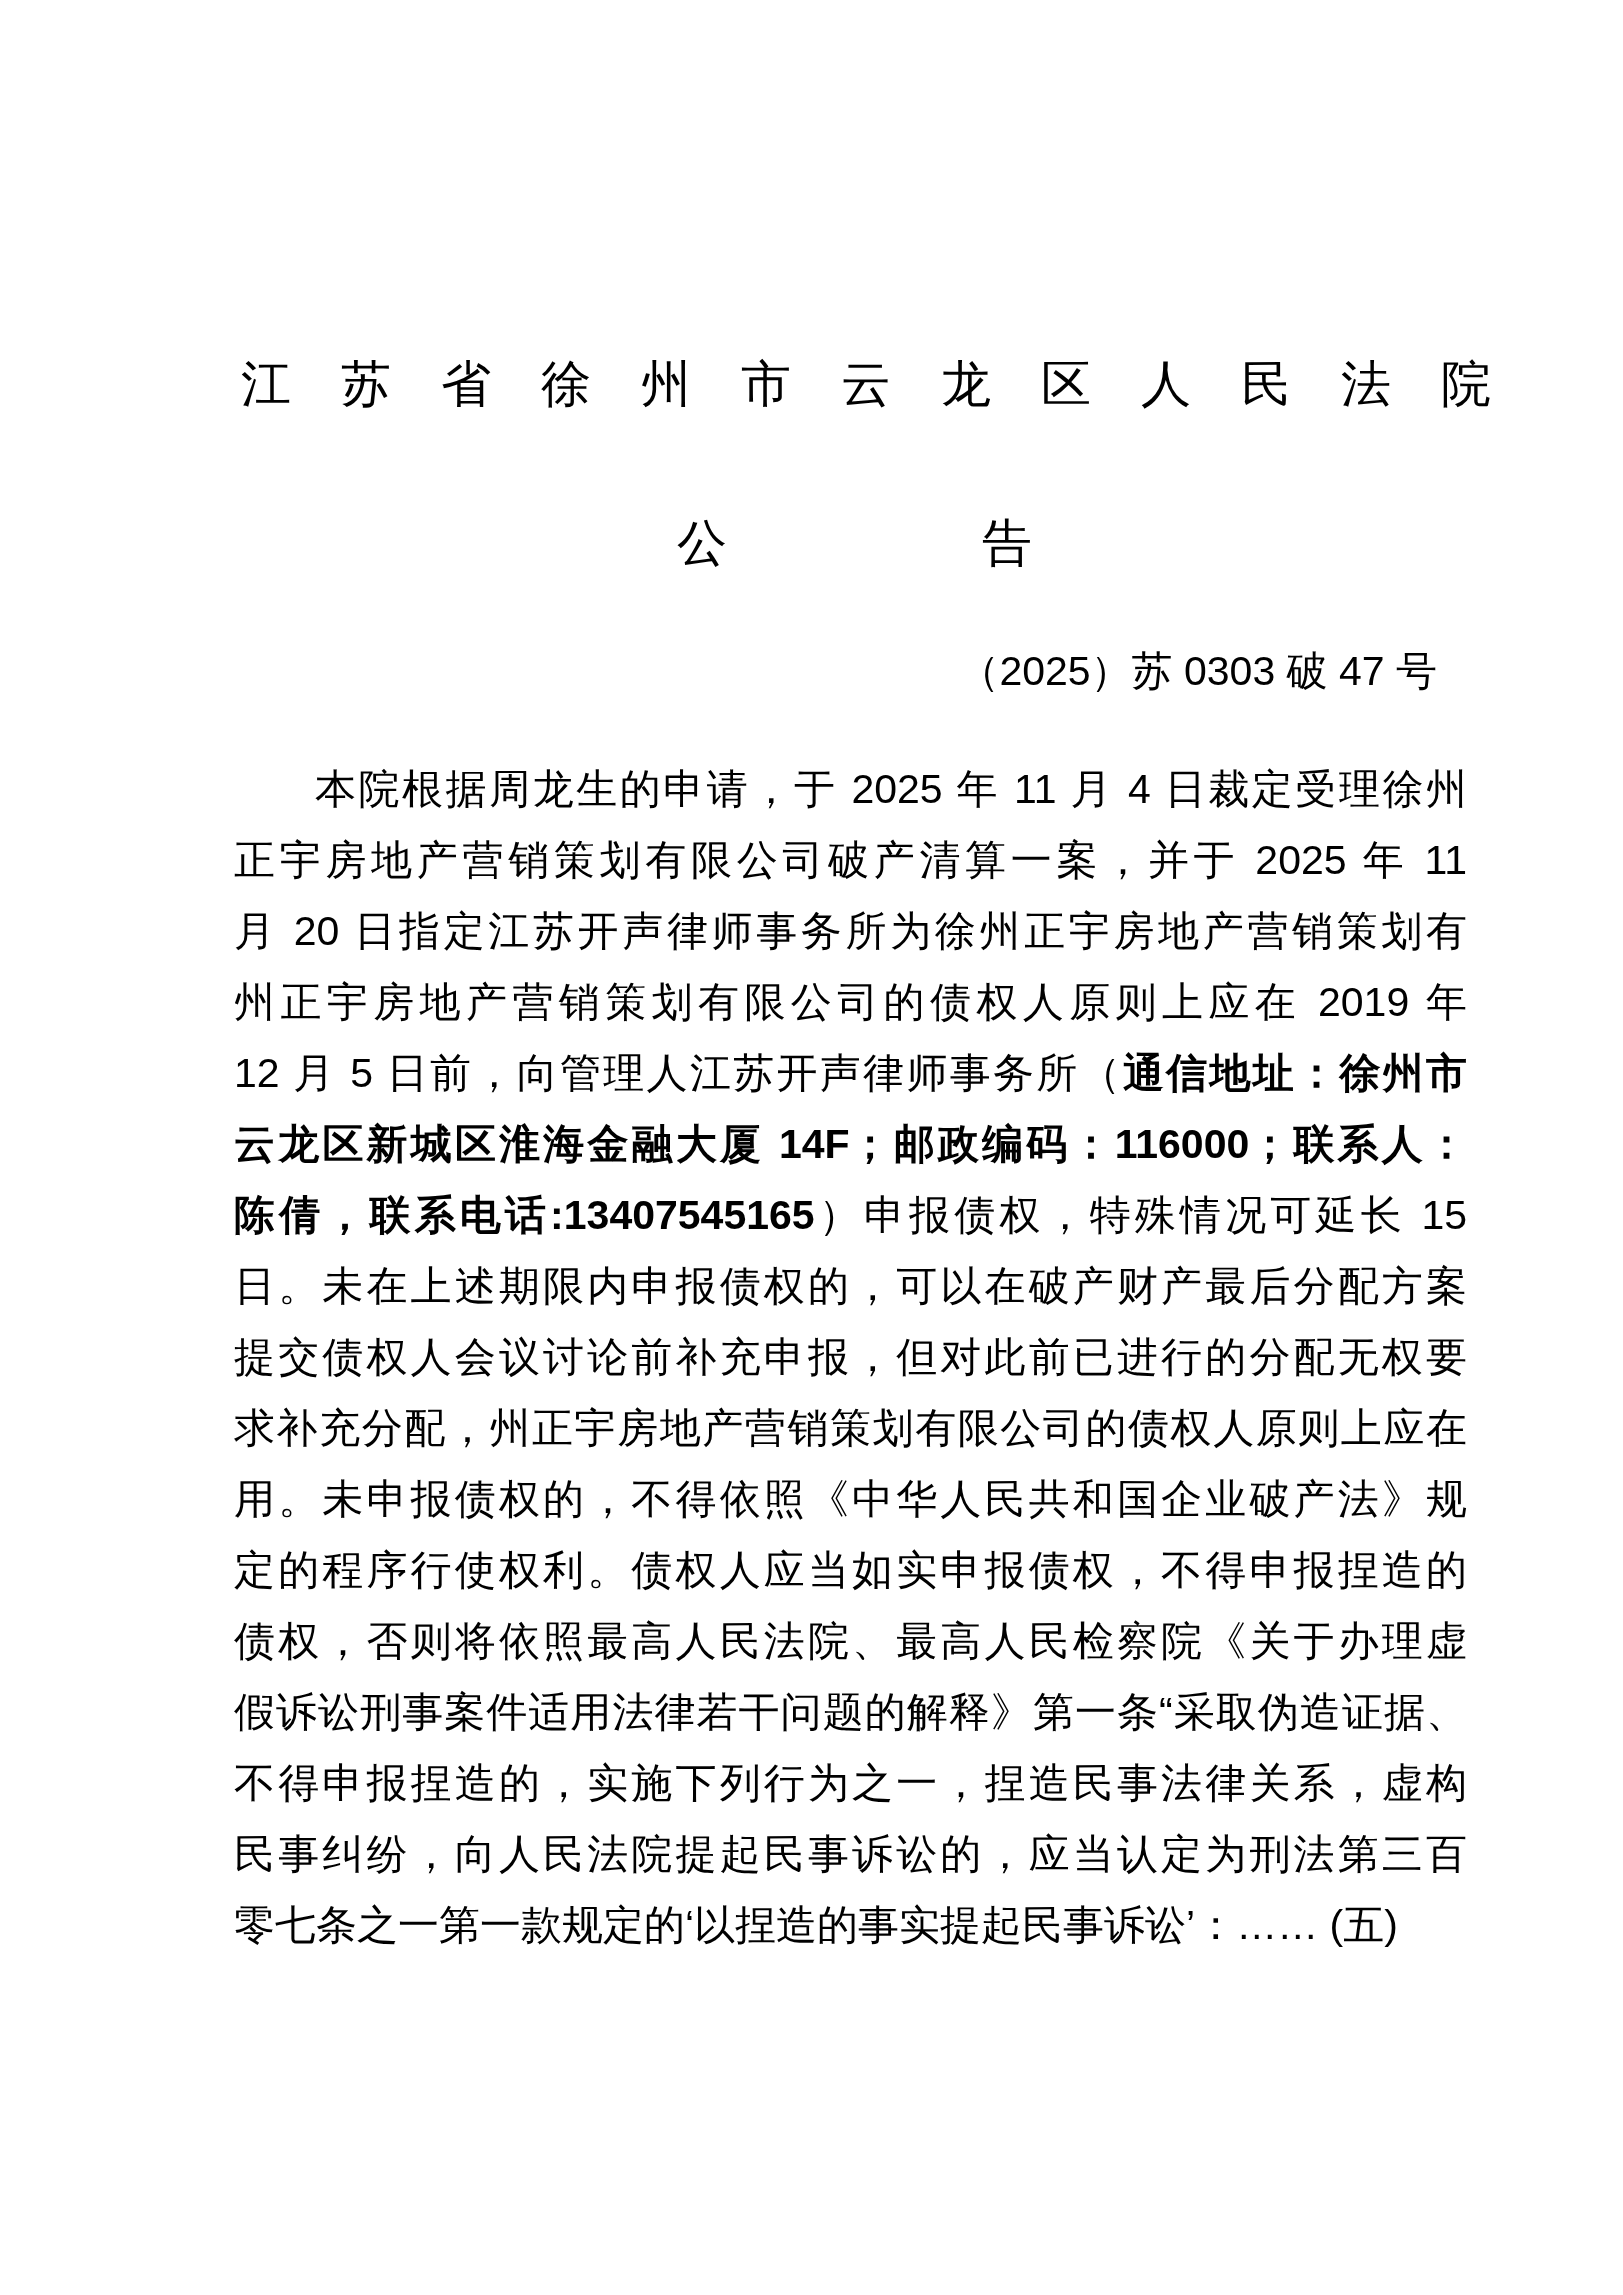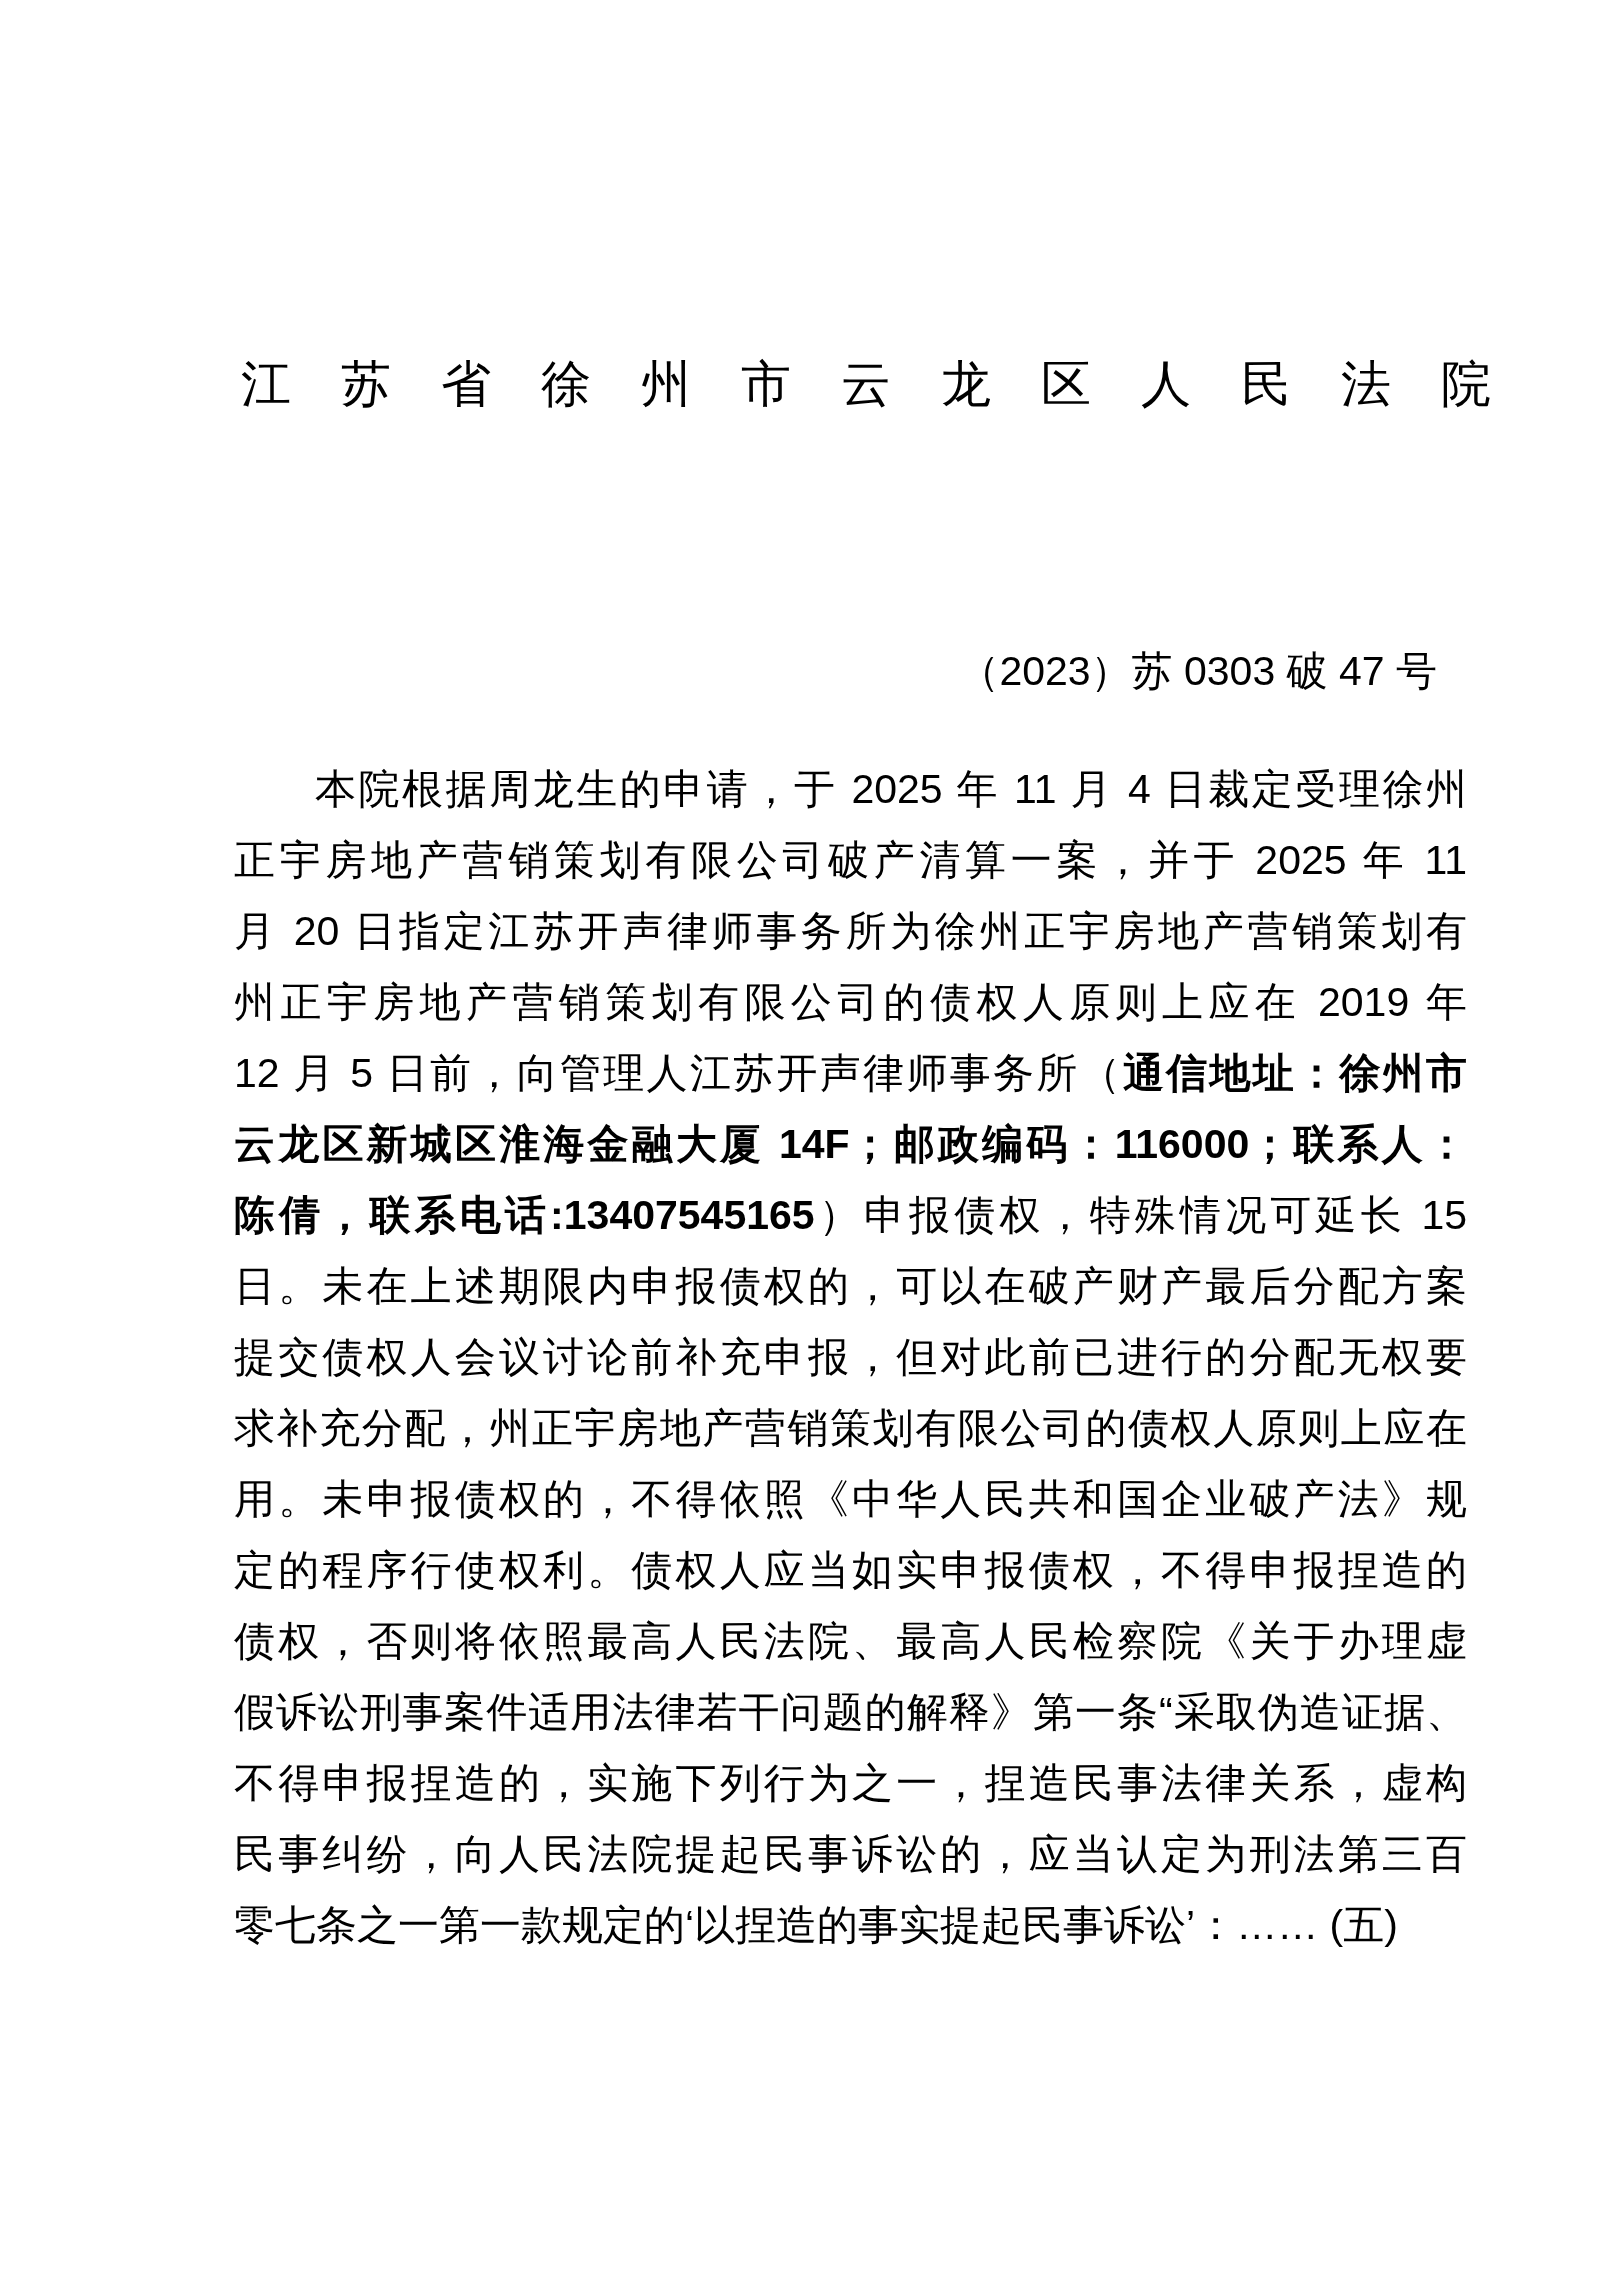--- a/index.html
+++ b/index.html
@@ -76,22 +76,23 @@
     font-weight: 700;
   }
 </style>
 </head>
 <body>
 
 <div class="page">
 
   <div class="court-name">江苏省徐州市云龙区人民法院</div>
 
+  <div class="doc-type">公告</div>
 
-  <div class="case-number">（2023）苏 0303 破 47 号</div>
+  <div class="case-number">（2025）苏 0303 破 47 号</div>
 
   <div class="body-block" id="body-lines">
       <div class="line indent"><span>本院根据周龙生的申请，于 2025 年 11 月 4 日裁定受理徐州</span></div>
       <div class="line"><span>正宇房地产营销策划有限公司破产清算一案，并于 2025 年 11</span></div>
       <div class="line"><span>月 20 日指定江苏开声律师事务所为徐州正宇房地产营销策划有</span></div>
       <div class="line"><span>州正宇房地产营销策划有限公司的债权人原则上应在 2019 年</span></div>
       <div class="line"><span>12 月 5 日前，向管理人江苏开声律师事务所（</span><span class="bold">通信地址：徐州市</span></div>
       <div class="line"><span class="bold">云龙区新城区淮海金融大厦 14F；邮政编码：116000；联系人：</span></div>
       <div class="line"><span class="bold">陈倩，联系电话:13407545165</span><span>）申报债权，特殊情况可延长 15</span></div>
       <div class="line"><span>日。未在上述期限内申报债权的，可以在破产财产最后分配方案</span></div>

